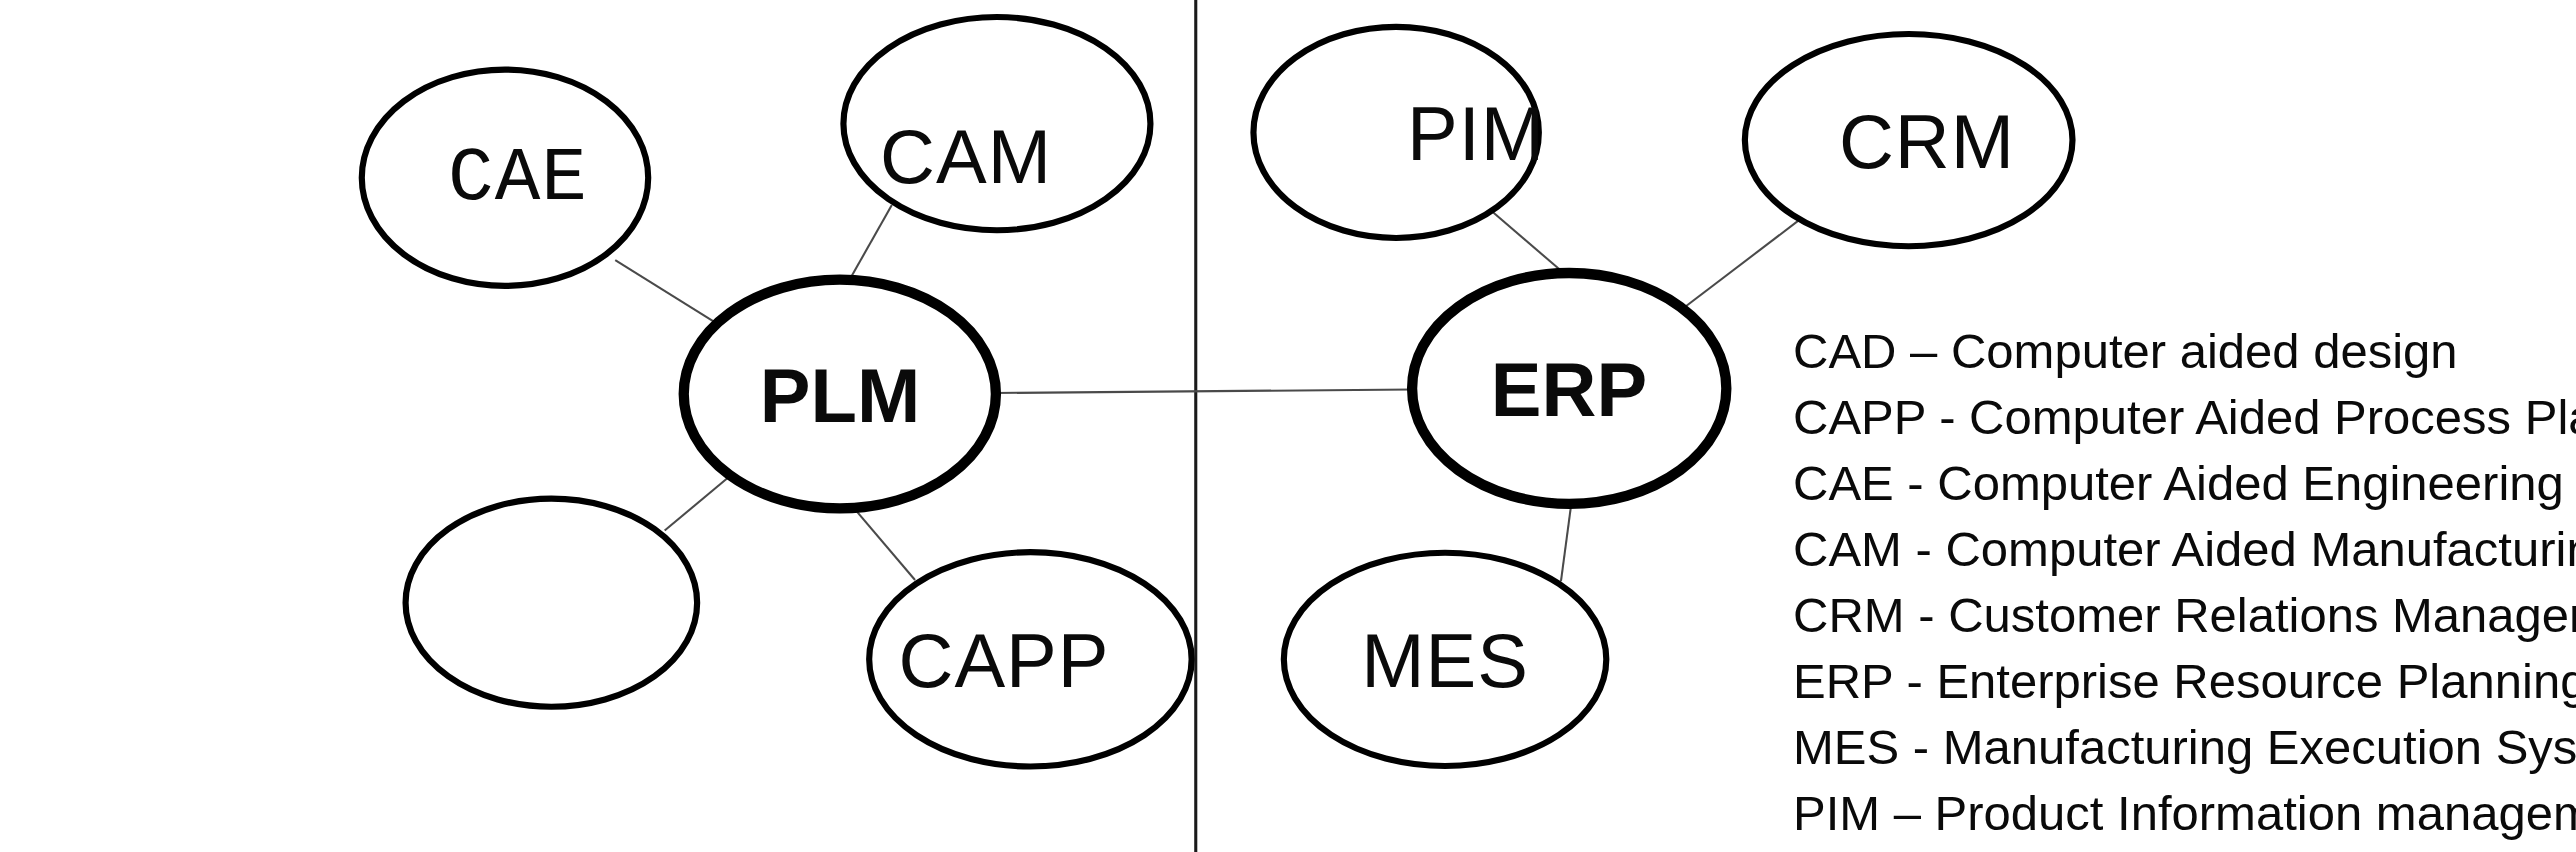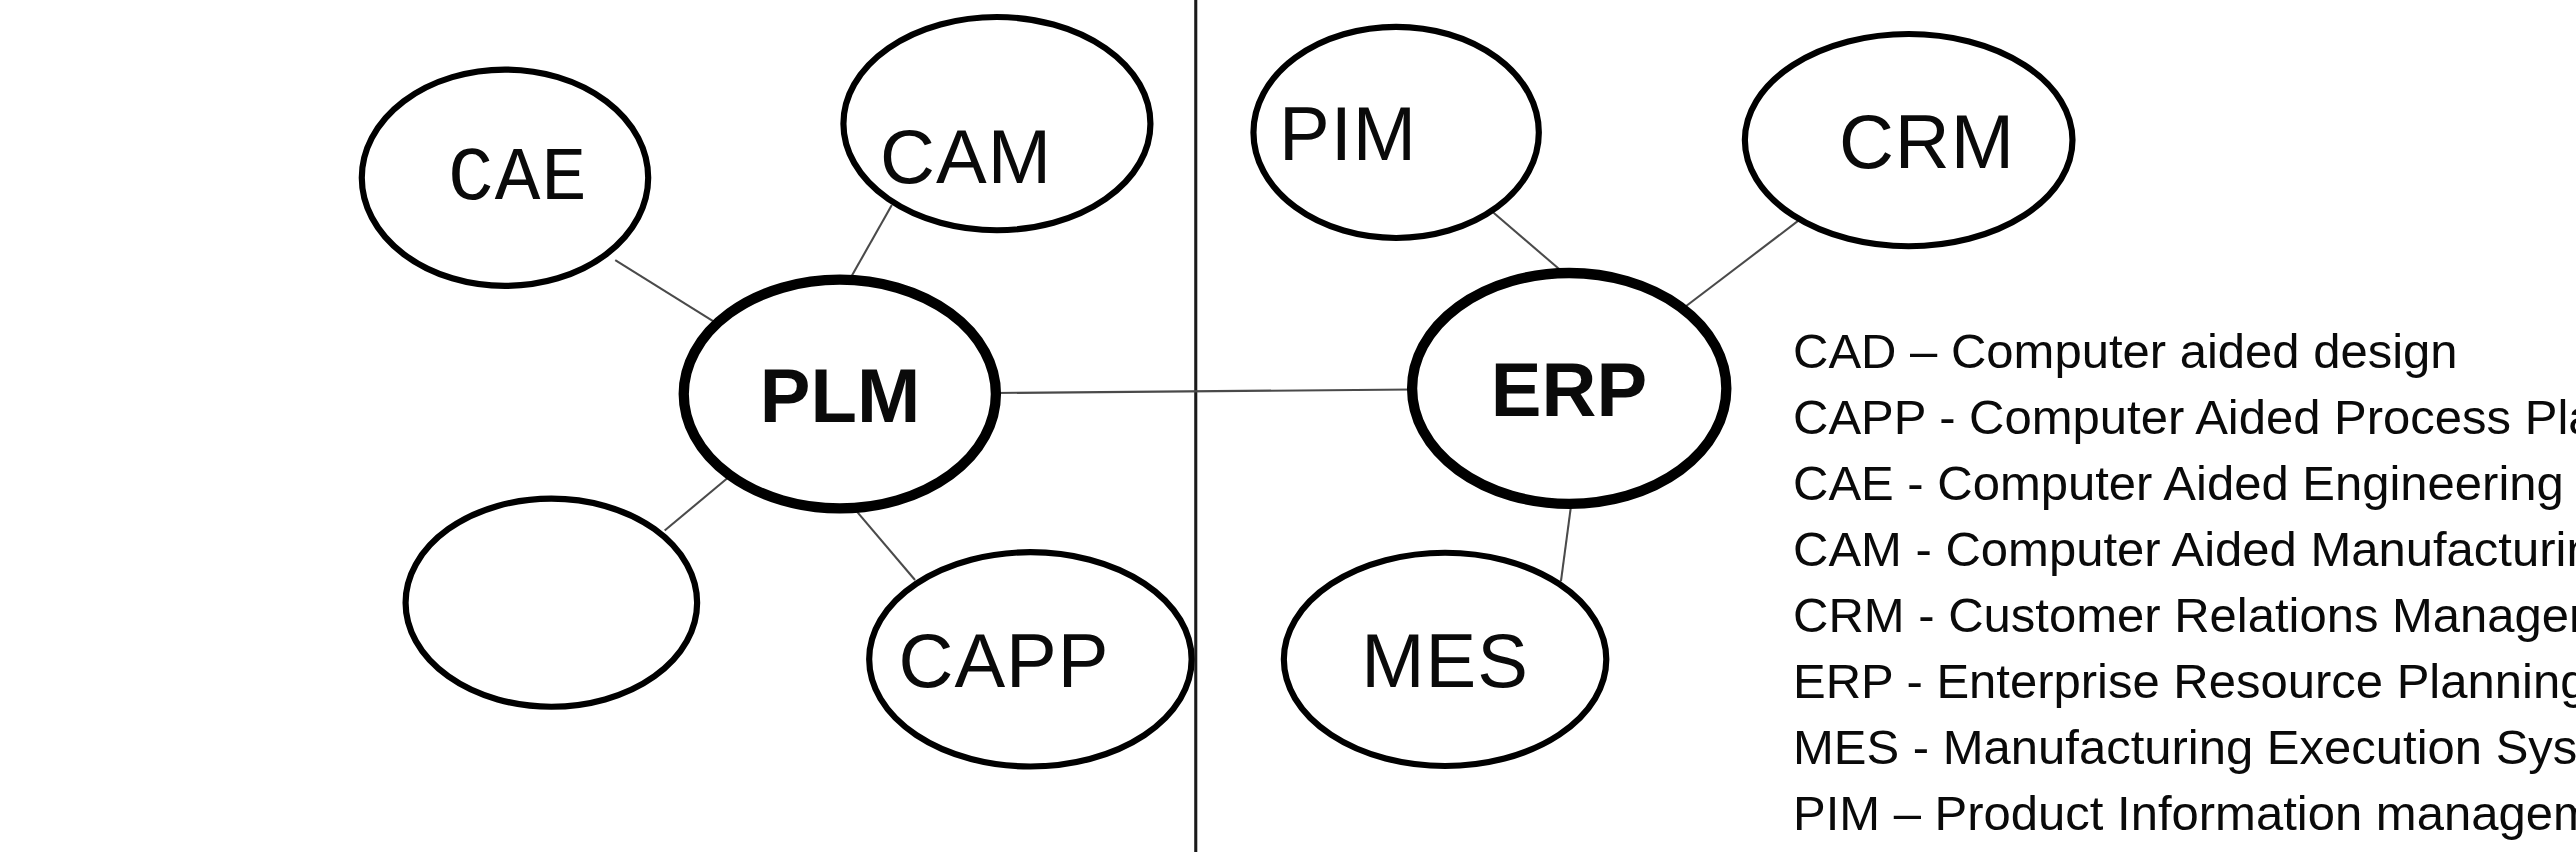--- a/index.html
+++ b/index.html
@@ -74,21 +74,21 @@
       <ellipse cx="2805" cy="1280" rx="313" ry="207" stroke-width="12"></ellipse>
       <ellipse cx="1630" cy="765" rx="303" ry="222" stroke-width="20"></ellipse>
       <ellipse cx="3046" cy="754" rx="305" ry="224" stroke-width="20"></ellipse>
     </g>
   </svg>
 
   <div class="node-label" style="left:518px;  top:179px;font-family:Liberation Mono, monospace;">CAE</div>
   <div class="node-label" style="left:966px; top:125px;margin-top:32px;">CAM</div>
   <div class="node-label bold" style="left:840px; top:396px;">PLM</div>
   <div class="node-label" style="left:1004px; top:661px;">CAPP</div>
-  <div class="node-label" style="left:1348px; top:134px;">PIM</div>
+  <div class="node-label" style="left:1476px; top:134px;">PIM</div>
   <div class="node-label" style="left:1909px; top:142px;margin-left:18px;">CRM</div>
   <div class="node-label bold" style="left:1569px; top:390px;">ERP</div>
   <div class="node-label" style="left:1445px; top:661px;">MES</div>
 
   <div class="legend">
     <div>CAD – Computer aided design</div>
     <div>CAPP - Computer Aided Process Planning</div>
     <div>CAE - Computer Aided Engineering</div>
     <div>CAM - Computer Aided Manufacturing</div>
     <div>CRM - Customer Relations Management</div>

